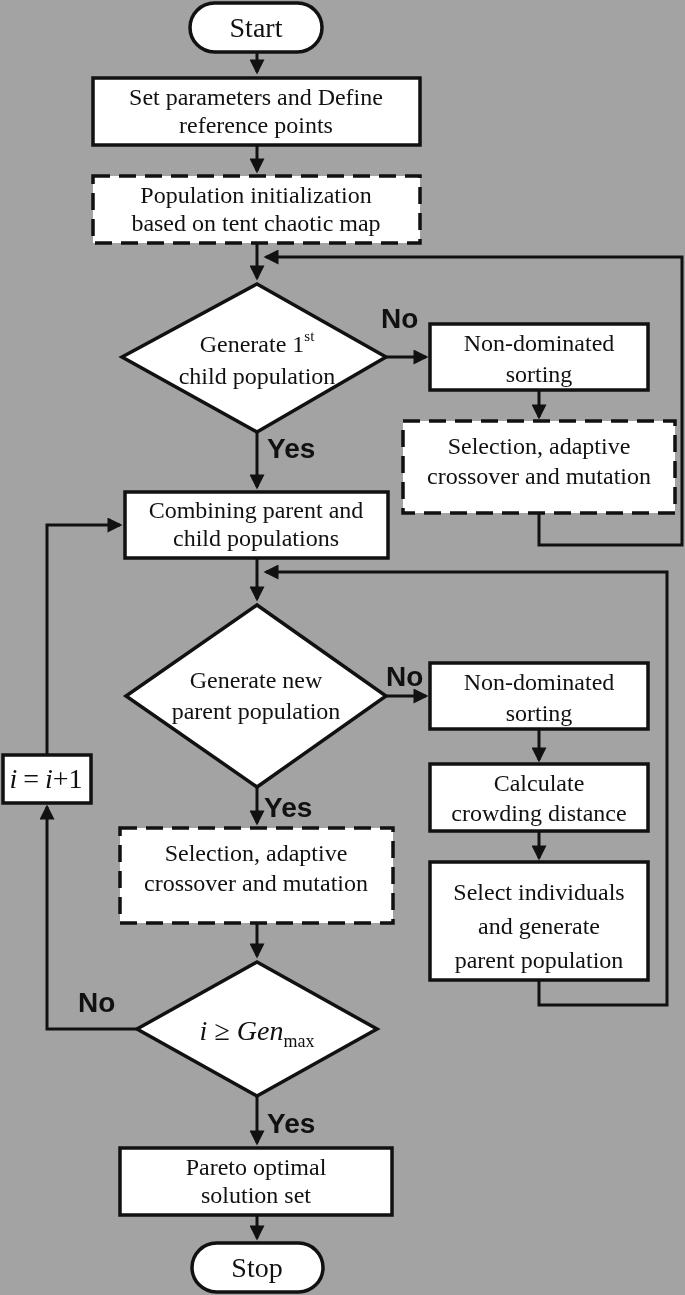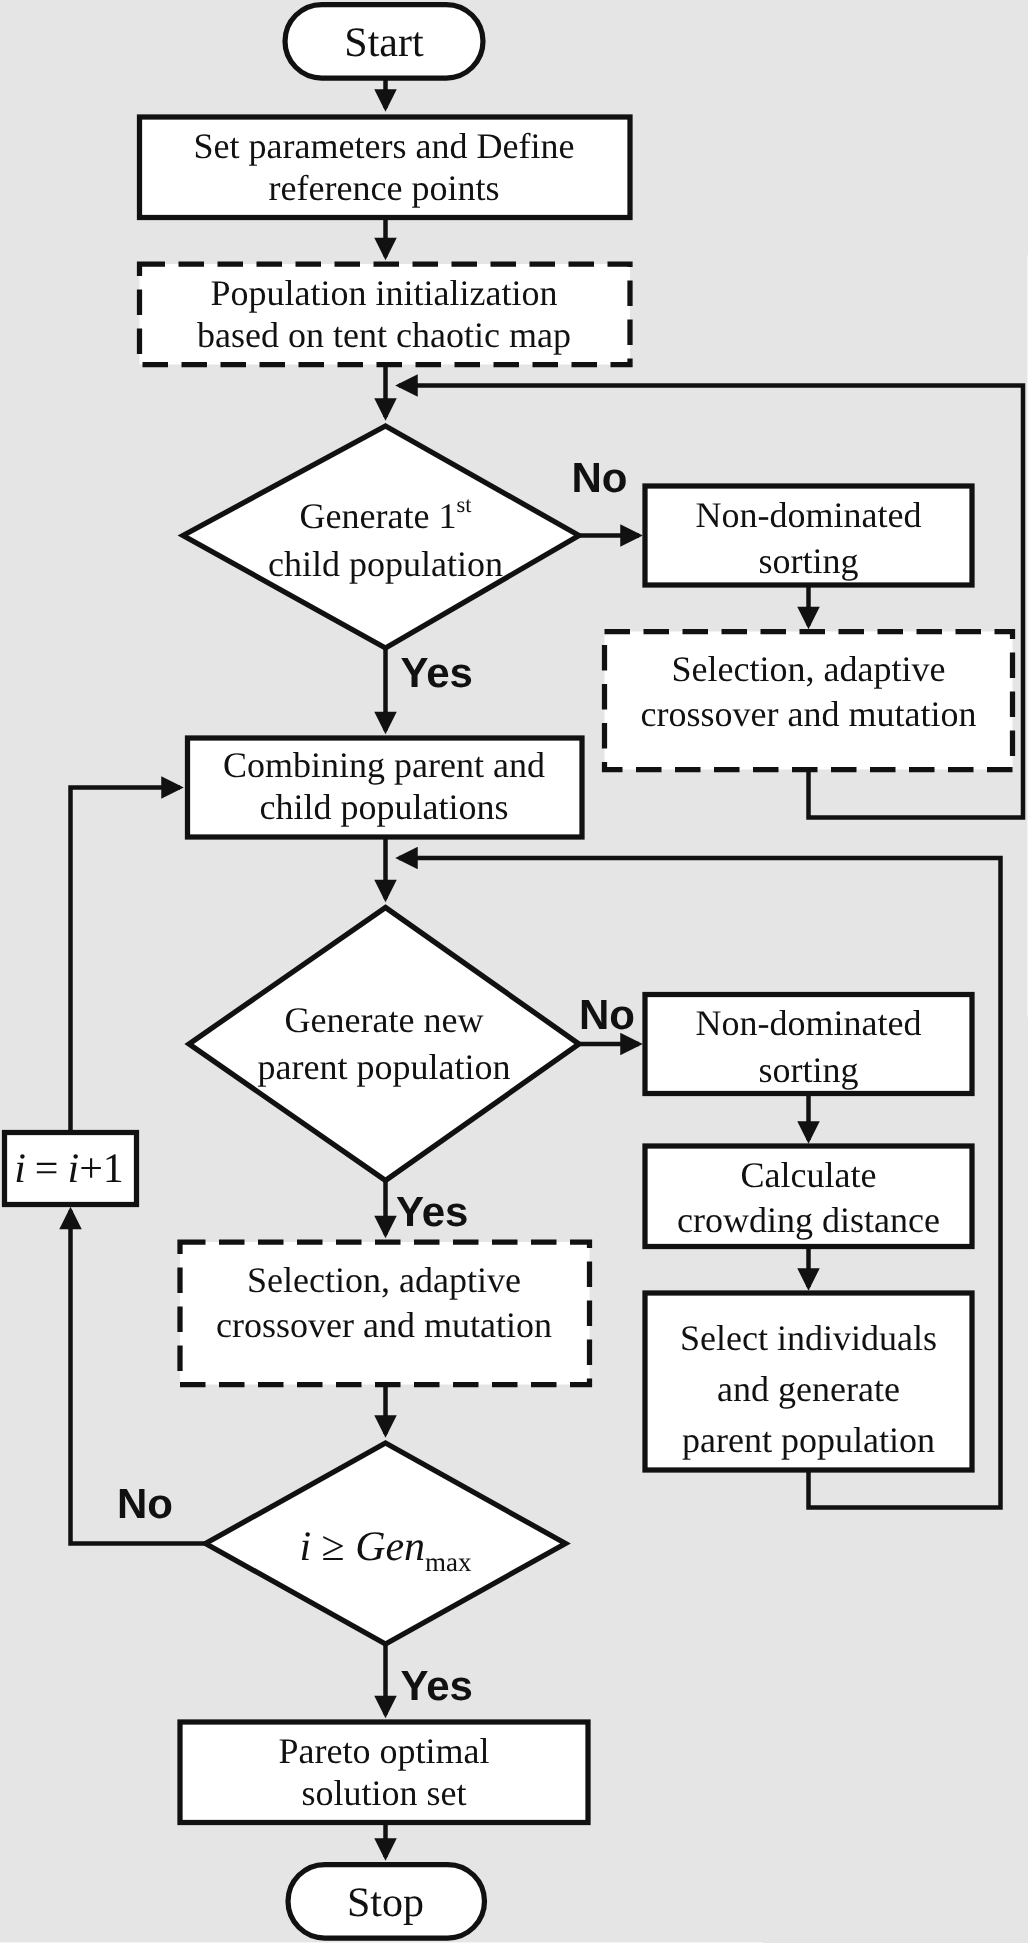--- a/index.html
+++ b/index.html
@@ -4,21 +4,21 @@
 <style>
   html, body {
     margin: 0;
     padding: 0;
     background: #ffffff;
   }
   .stage {
     position: relative;
     width: 685px;
     height: 1295px;
-    background: #e5e5e5;
+    background: #a3a3a3;
     overflow: hidden;
   }
   svg { display: block; }
   .shape {
     fill: #ffffff;
     stroke: #111111;
     stroke-width: 3.5;
   }
   .dashed {
     stroke-dasharray: 17 9;

